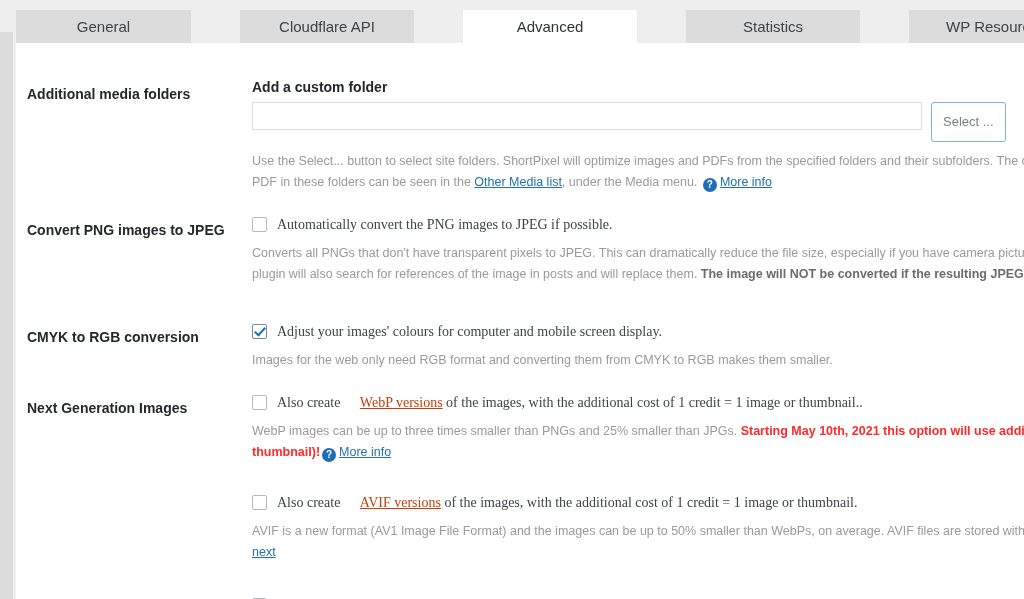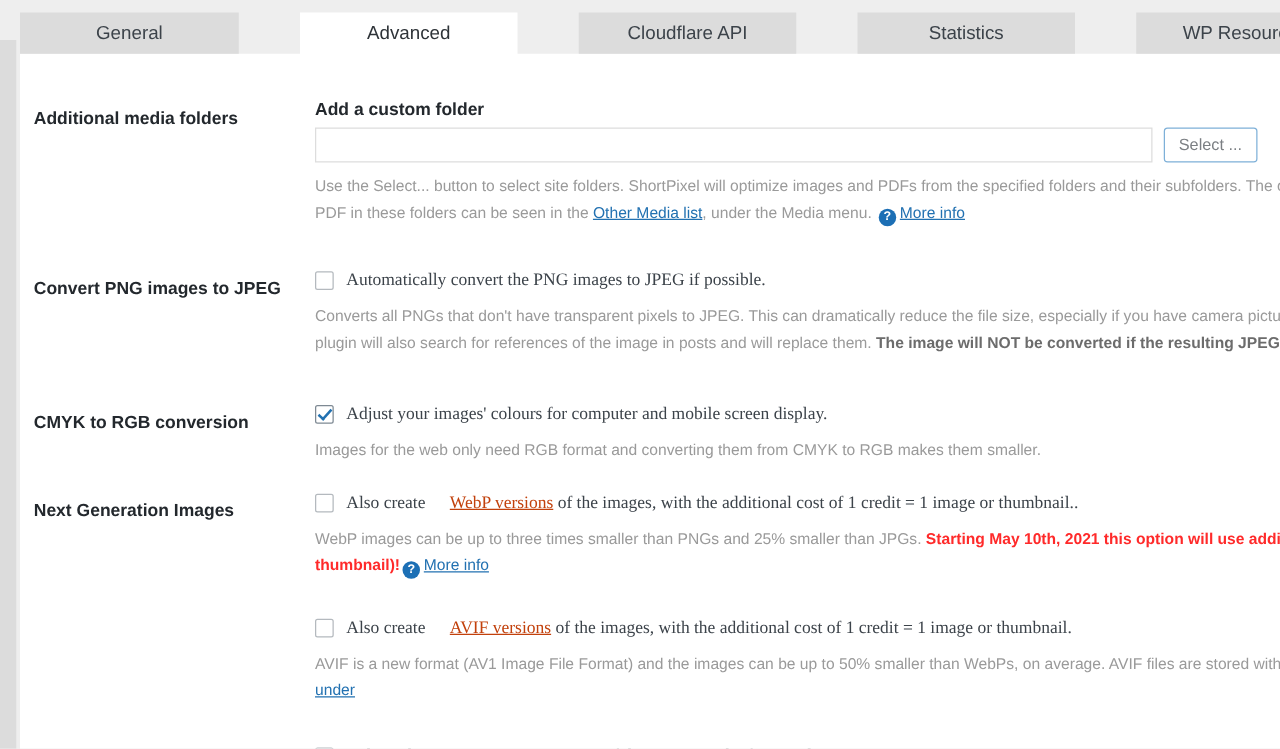--- a/index.html
+++ b/index.html
@@ -128,21 +128,21 @@
     background: #fff;
     font-family: "Liberation Sans", sans-serif;
     font-size: 13px;
     color: #32373c;
     padding: 0 8px;
     outline: none;
     border-radius: 0;
   }
   .select-btn {
     margin-left: 9px;
-    height: 28px;
+    height: 40px;
     box-sizing: border-box;
     padding: 0 11px;
     border: 1px solid #7eb0d8;
     background: #ffffff;
     border-radius: 3px;
     color: #7b7f83;
     font-family: "Liberation Sans", sans-serif;
     font-size: 13px;
     line-height: 26px;
     cursor: pointer;
@@ -238,25 +238,25 @@
 
 <div id="app">
 
   <div class="left-gutter"></div>
   <div class="left-gutter-dark"></div>
 
   <div class="tab-bar">
     <div class="tab" style="width:175px">
       <span>General</span>
     </div>
+    <div class="tab" style="width:174px">
+      <span>Cloudflare API</span>
+    </div>
     <div class="tab active" style="width:174px">
       <span>Advanced</span>
-    </div>
-    <div class="tab" style="width:174px">
-      <span>Cloudflare API</span>
     </div>
     <div class="tab" style="width:174px">
       <span>Statistics</span>
     </div>
     <div class="tab" style="width:174px">
       <span>WP Resources</span>
     </div>
   </div>
 
   <div class="panel">
@@ -324,21 +324,21 @@
           <span class="warn">thumbnail)!</span><span class="help-icon">?</span><a href="#">More info</a>
         </p>
 
         <div class="check-line" style="margin-top:30px;">
           <span class="cb"></span>
           <span class="check-text"><span>Also create </span><a href="#">AVIF versions</a><span> of the images, with the additional cost of 1 credit = 1 image or thumbnail.</span></span>
         </div>
 
         <p class="note">AVIF is a new format (AV1 Image File Format) and the images can be up to 50% smaller than WebPs, on average. AVIF files are stored with th</p>
         <p class="note" style="margin-top:0;">
-          <a href="#">under</a>
+          <a href="#">next</a>
         </p>
 
         <div class="check-line" style="margin-top:33px;">
           <span class="cb"></span>
           <span class="check-text">Deliver the next generation versions of the images in the front-end:</span>
         </div>
 
       </div>
     </div>
 

